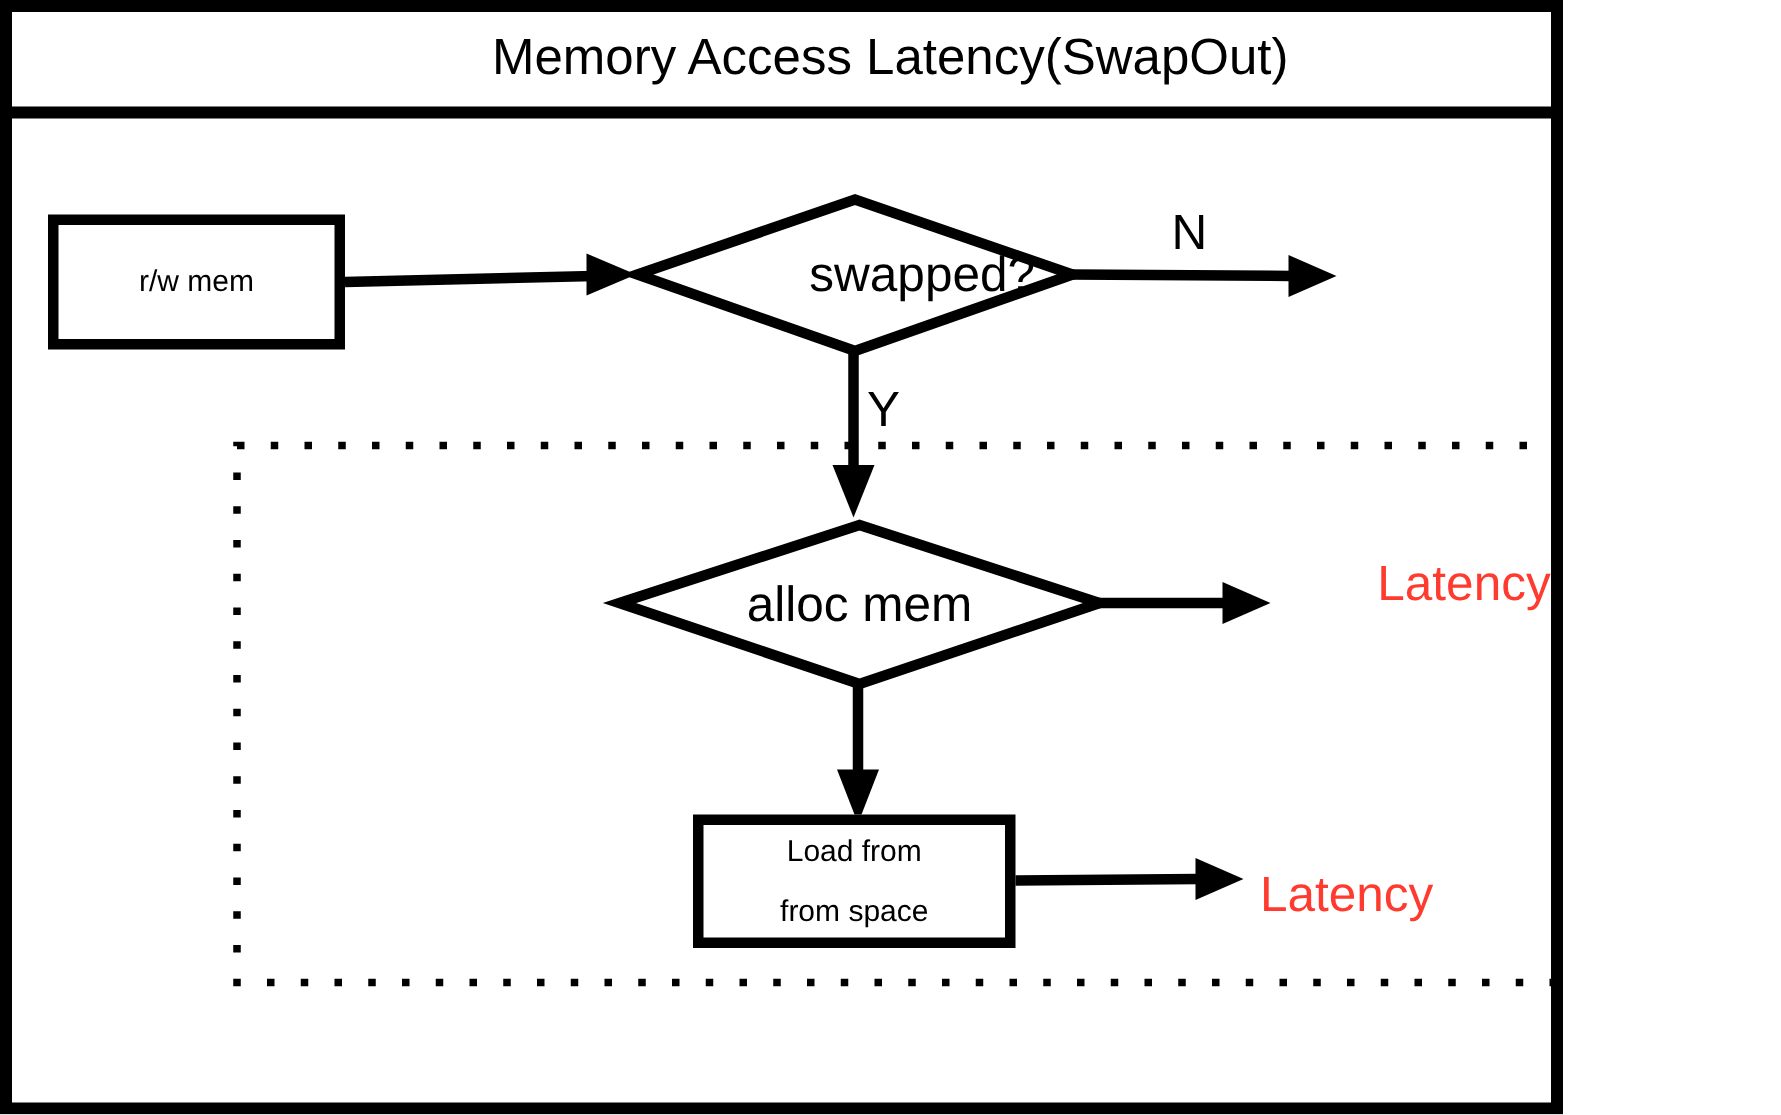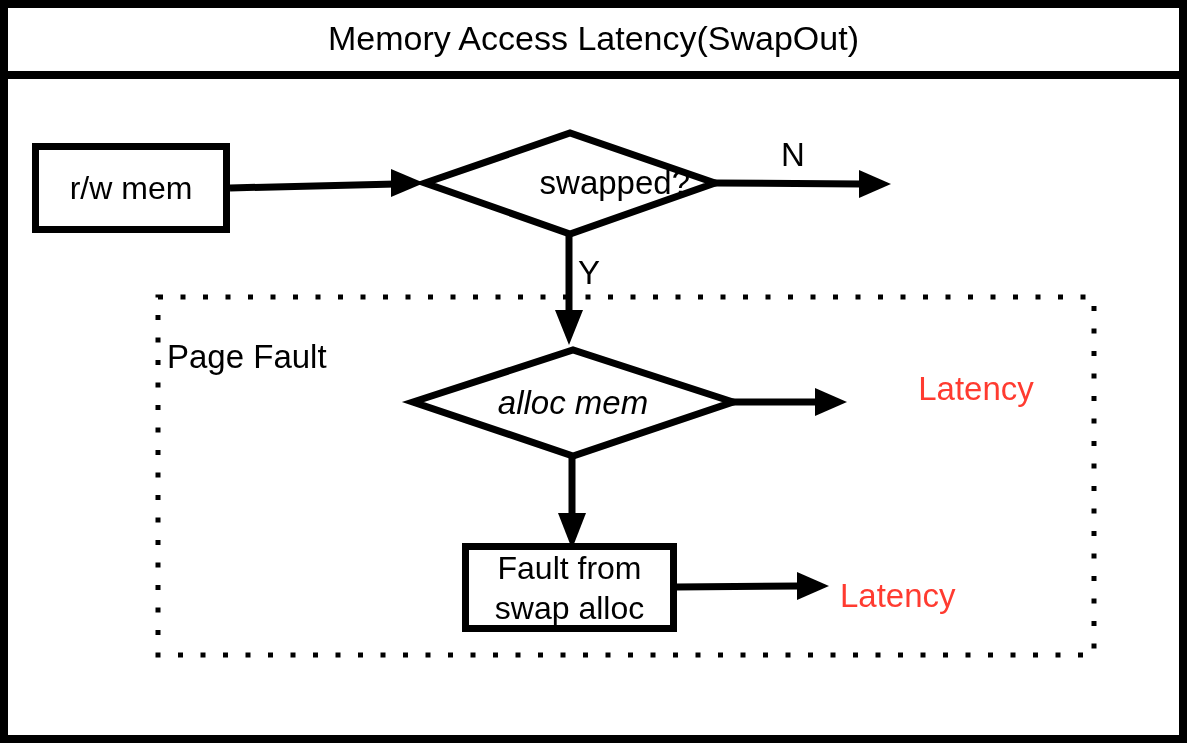--- a/index.html
+++ b/index.html
@@ -4,21 +4,21 @@
 <style>
   html, body {
     margin: 0;
     padding: 0;
     background: #ffffff;
     font-family: "Liberation Sans", "DejaVu Sans", sans-serif;
     color: #000000;
   }
   .canvas {
     position: relative;
-    width: 1187px;
+    width: 1042px;
     height: 743px;
     background: #ffffff;
     overflow: hidden;
   }
   .outer-border {
     position: absolute;
     inset: 0;
     border: 8px solid #000000;
     pointer-events: none;
     z-index: 40;
@@ -48,36 +48,36 @@
   .node-rect {
     position: absolute;
     border: 7px solid #000000;
     background: #ffffff;
     display: flex;
     flex-direction: column;
     align-items: center;
     justify-content: center;
     box-sizing: border-box;
     z-index: 20;
-    font-size: 32px;
+    font-size: 20px;
     line-height: 40px;
     text-align: center;
     white-space: nowrap;
   }
   .rw-mem-box   { left: 32px;  top: 143px; width: 198px; height: 90px; }
   .load-swap-box{ left: 462px; top: 543px; width: 215px; height: 89px; }
   .lbl {
     position: absolute;
     font-size: 33px;
     line-height: 38px;
     white-space: nowrap;
     z-index: 30;
   }
   .swapped-label   { left: 450px; top: 164px; width: 240px; text-align: right; }
-  .alloc-label     { left: 453px; top: 384px; width: 240px; text-align: center; font-style: italic; }
+  .alloc-label     { left: 453px; top: 384px; width: 240px; text-align: center; }
   .n-label         { left: 773px; top: 136px; width: 40px;  text-align: center; }
   .y-label         { left: 574px; top: 254px; width: 30px;  text-align: center; }
   .no-latency-label{ left: 902px; top: 165px; }
   .page-fault-label{ left: 167px; top: 338px; }
   .latency-direct-label {
     left: 846px; top: 369px; width: 260px;
     text-align: center;
     line-height: 40px;
     color: var(--latency-red, #ff3b30);
   }
@@ -133,31 +133,30 @@
 
     <polygon points="425,183 570,133 715,183 570,234" fill="#ffffff" stroke="#000000" stroke-width="7"></polygon>
     <polygon points="413,402 573,350 733,402 573,456" fill="#ffffff" stroke="#000000" stroke-width="7"></polygon>
   </svg>
 
   <div class="node-rect rw-mem-box">
     <span>r/w mem</span>
   </div>
 
   <div class="node-rect load-swap-box">
-    <span>Fault from</span>
-    <span>swap alloc</span>
+    <span>Load from</span>
+    <span>from space</span>
   </div>
 
   <div class="lbl swapped-label">swapped?</div>
   <div class="lbl alloc-label">alloc mem</div>
 
   <div class="lbl n-label">N</div>
   <div class="lbl y-label">Y</div>
 
-  <div class="lbl page-fault-label">Page Fault</div>
 
 
   <div class="lbl latency-direct-label">
     <div>Latency</div>
   </div>
 
   <div class="lbl latency-swap-label">Latency</div>
 
 </div>
 

